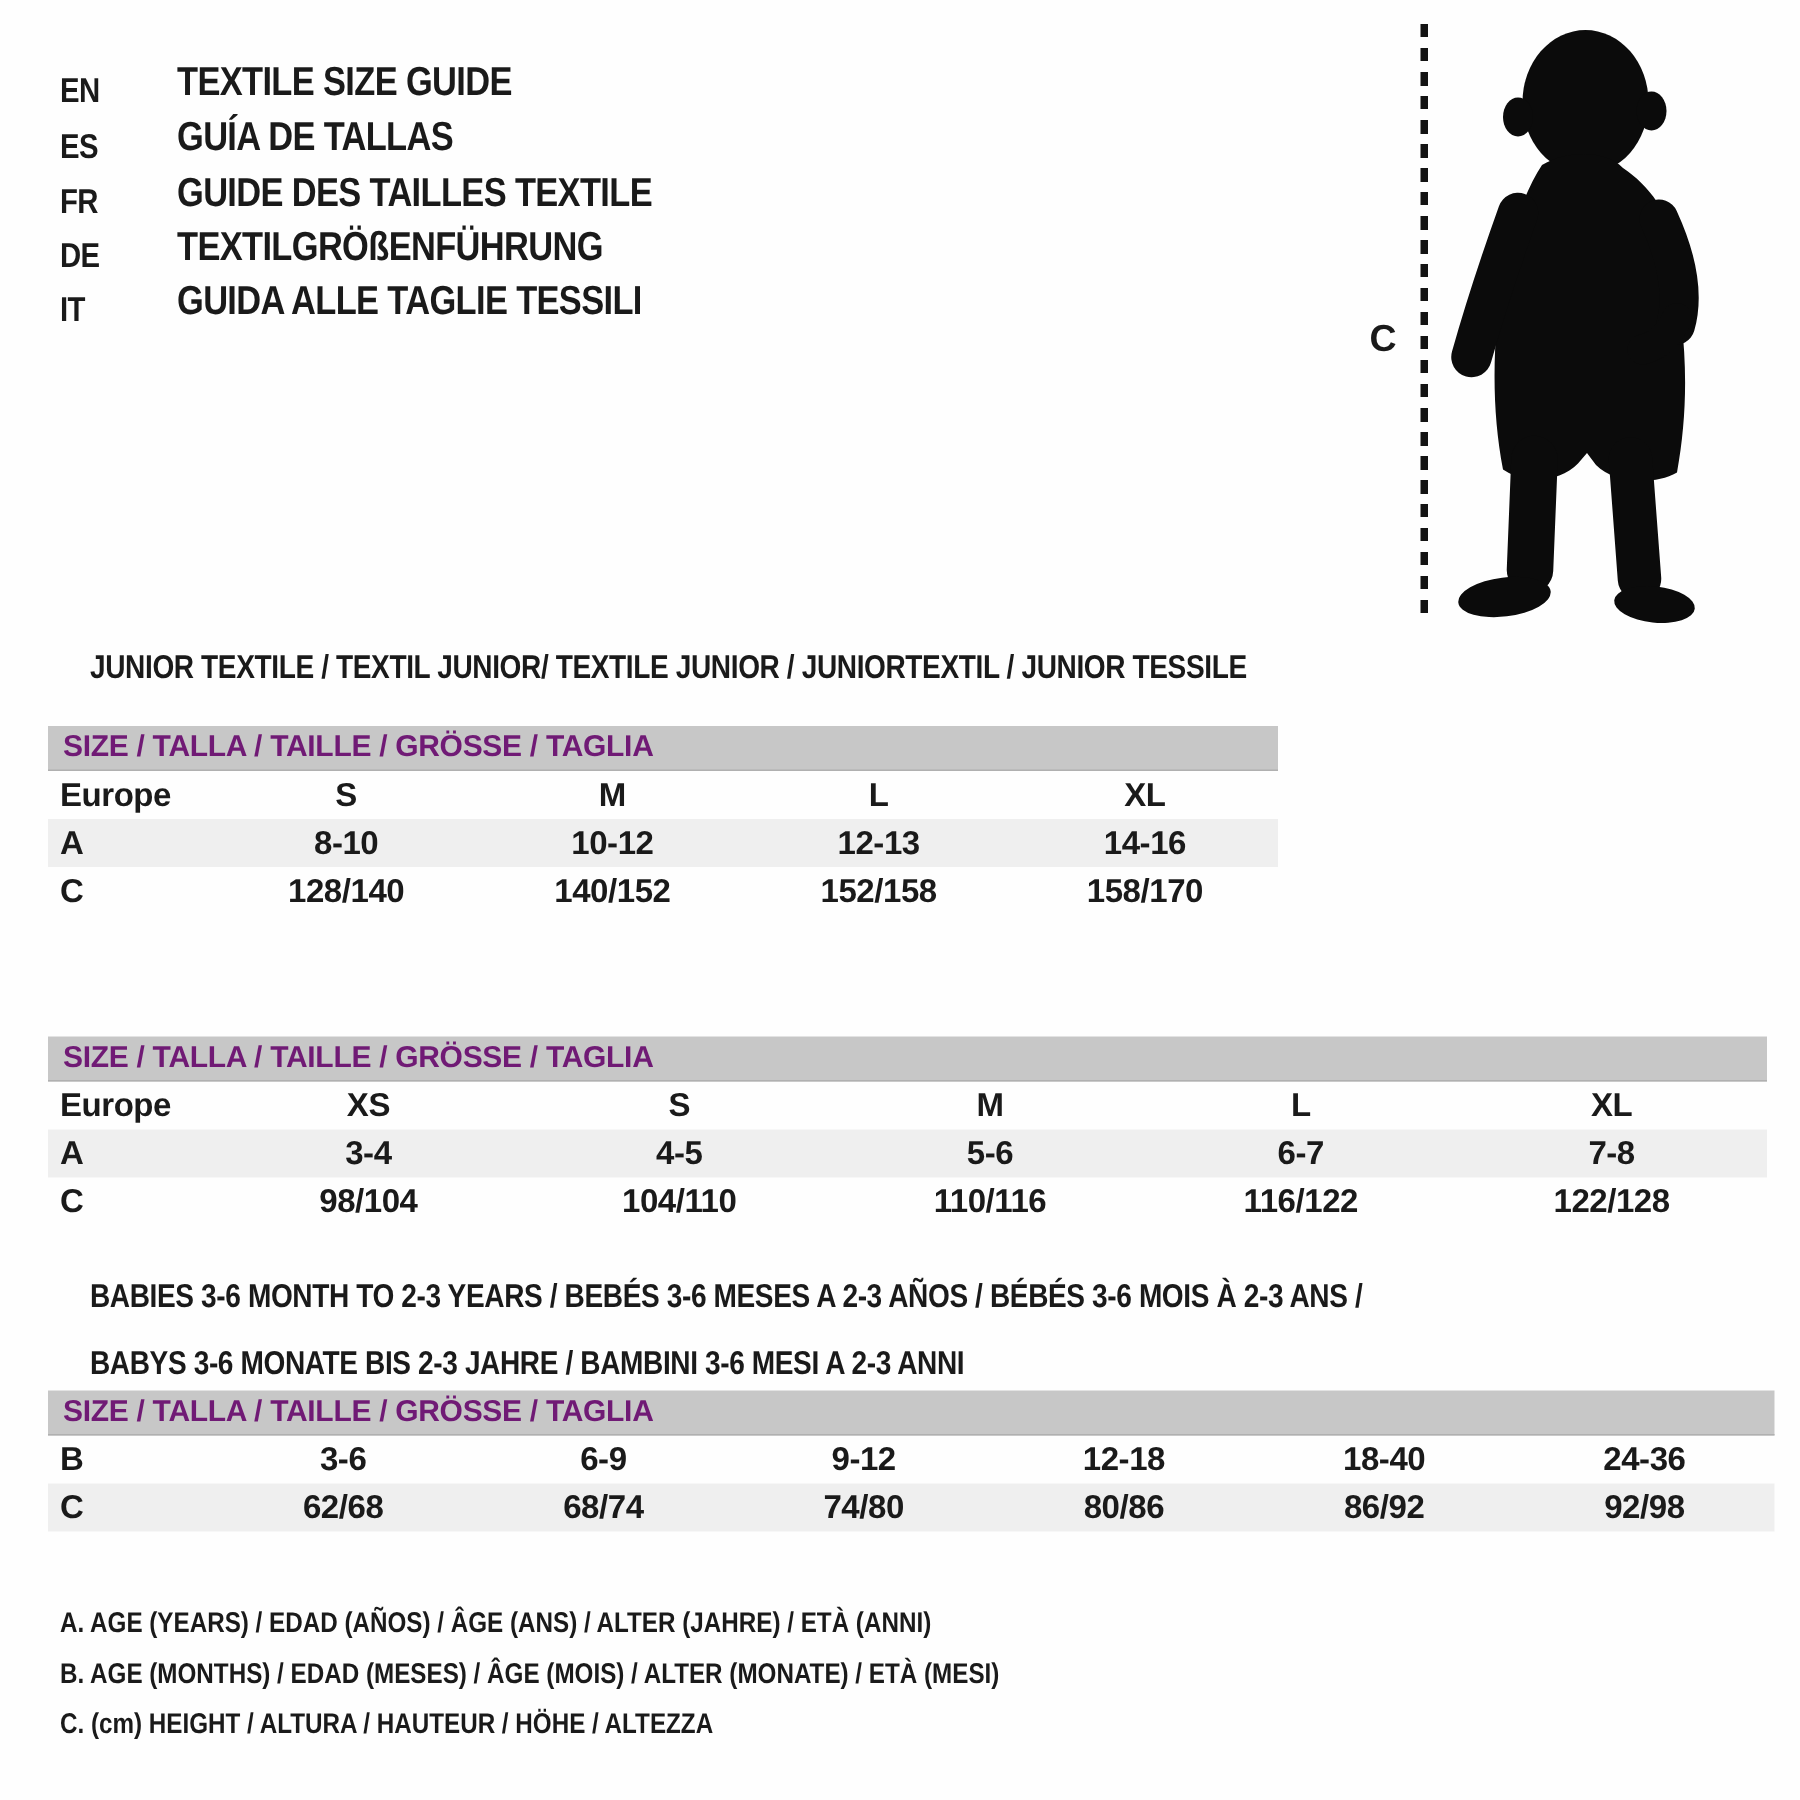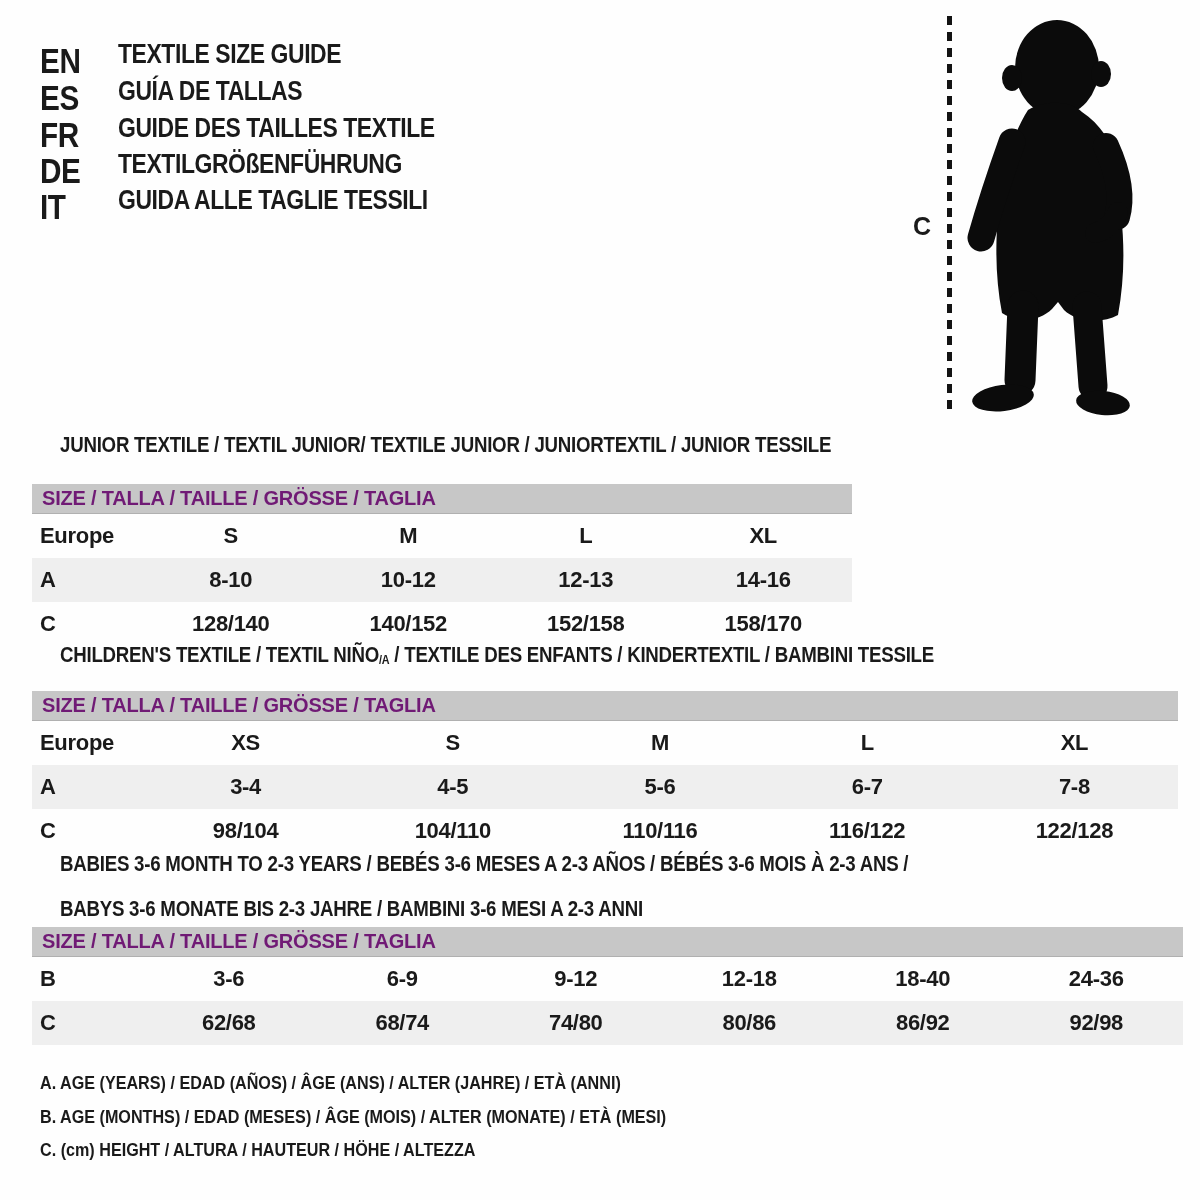--- a/index.html
+++ b/index.html
@@ -8,42 +8,42 @@
     background:#fefefe; overflow:hidden;
     font-family:"Liberation Sans", sans-serif;
     color:#1a1a1a; font-weight:bold;
     -webkit-font-smoothing:antialiased;
   }
   .abs { position:absolute; }
   .cond { display:inline-block; transform:scaleX(0.85); transform-origin:0 50%; white-space:nowrap; }
 
   
   .lang-row { position:absolute; left:40px; height:37px; display:flex; align-items:center; }
-  .lang-code { width:78px; font-size:35px; letter-spacing:-0.5px;margin-top:12px; }
+  .lang-code { width:78px; font-size:23px; letter-spacing:-0.5px;margin-top:12px; }
   .lang-label { font-size:27px; letter-spacing:-0.5px; }
 
   
   .dash-line {
     position:absolute; left:947px; top:16px; width:5px; height:400px;
     background:repeating-linear-gradient(to bottom, #131313 0 9px, transparent 9px 16px);
   }
   .c-label { position:absolute; left:913px; top:212px; font-size:25px; }
 
   
   .sec-title { position:absolute; left:40px; font-size:22px; letter-spacing:-0.3px; white-space:nowrap;margin-left:20px; }
   .sub { font-size:0.58em; position:relative; top:0.18em; }
 
   
   .size-table { position:absolute; left:32px; }
   .bar {
     height:30px; background:#c7c7c7; border-bottom:1px solid #b0b0b0;
     display:flex; align-items:center; padding-left:10px; box-sizing:border-box;
     color:#701a75; font-size:20px; letter-spacing:-0.2px; white-space:nowrap;
   }
-  .trow { display:grid; align-items:center; height:44px; font-size:22px; letter-spacing:-0.3px; }
+  .trow { display:grid; align-items:center; height:32px; font-size:22px; letter-spacing:-0.3px; }
   .t1 .trow { grid-template-columns:110px repeat(4,1fr); }
   .t2 .trow { grid-template-columns:110px repeat(5,1fr); }
   .t3 .trow { grid-template-columns:110px repeat(6,1fr); }
   .trow .lab { padding-left:8px; text-align:left; }
   .trow .cell { text-align:center; }
   .shaded { background:#efefef; }
 
   
   .legend-line { position:absolute; left:40px; font-size:19px; white-space:nowrap; }
 </style>
@@ -117,23 +117,20 @@
     </div>
     <div class="trow">
       <div class="lab">C</div>
       <div class="cell">128/140</div>
       <div class="cell">140/152</div>
       <div class="cell">152/158</div>
       <div class="cell">158/170</div>
     </div>
   </div>
 
-  <div class="sec-title" style="top:642px">
-    <span class="cond"><span>CHILDREN'S TEXTILE / TEXTIL NIÑO</span><span class="sub">/A</span><span> / TEXTILE DES ENFANTS / KINDERTEXTIL / BAMBINI TESSILE</span></span>
-  </div>
   <div class="size-table t2" style="top:691px; width:1146px">
     <div class="bar">
       <span>SIZE / TALLA / TAILLE / GRÖSSE / TAGLIA</span>
     </div>
     <div class="trow">
       <div class="lab">Europe</div>
       <div class="cell">XS</div>
       <div class="cell">S</div>
       <div class="cell">M</div>
       <div class="cell">L</div>

